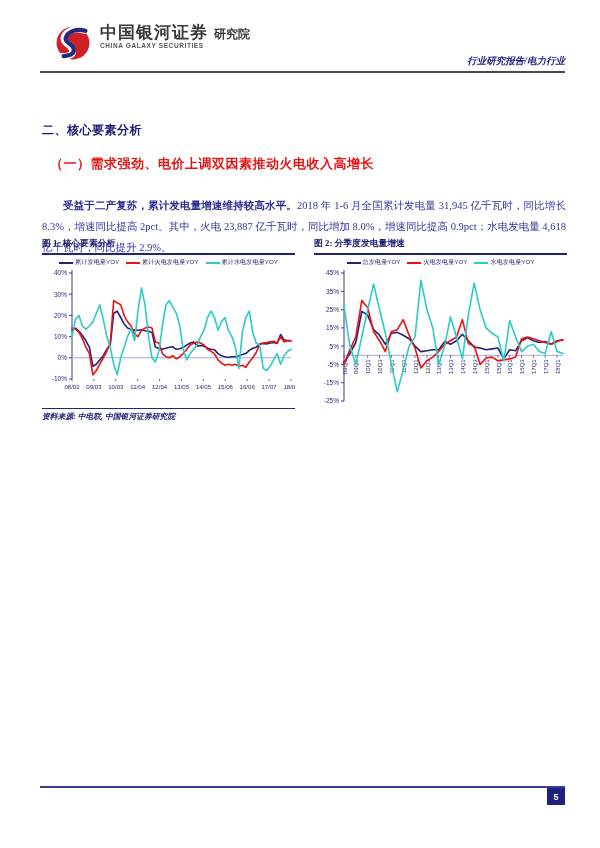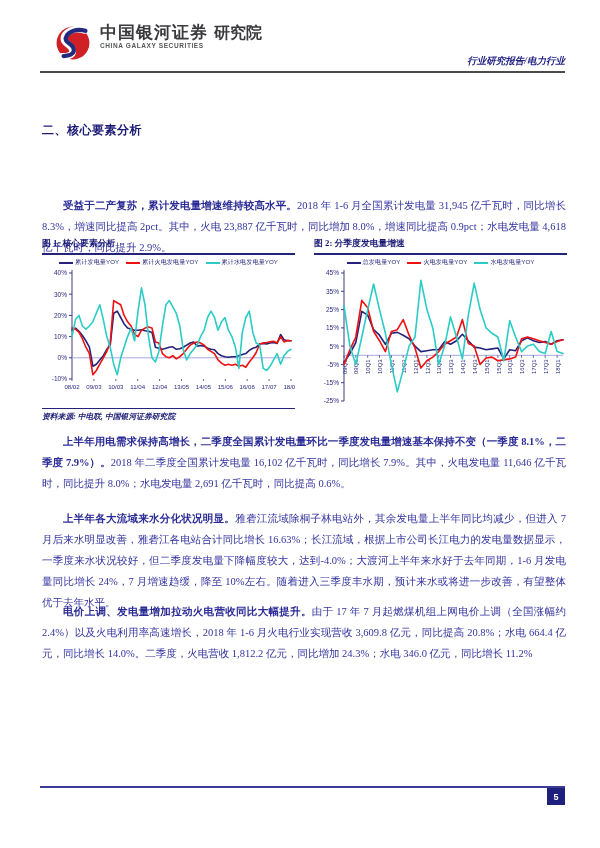--- a/index.html
+++ b/index.html
@@ -5,21 +5,21 @@
   html,body{margin:0;padding:0;background:#ffffff;}
   body{width:600px;height:848px;font-family:"Liberation Serif",serif;-webkit-font-smoothing:antialiased;}
   .page{position:relative;width:600px;height:848px;overflow:hidden;background:#fff;}
 
   
   .header{position:absolute;left:40px;right:35px;top:22px;height:48px;}
   .brand{position:absolute;left:14px;top:2px;display:flex;align-items:flex-start;}
   .logo-icon{width:38px;height:38px;margin-right:8px;}
   .brand-text{line-height:1;}
   .brand-cn{font-size:17px;font-weight:bold;color:#3a3a3e;letter-spacing:1px;font-family:Liberation Sans, sans-serif;margin-top:32px;}
-  .brand-suffix{font-size:16px;font-weight:bold;color:#3a3a3e;margin-left:6px;font-family:"Liberation Sans",sans-serif;}
+  .brand-suffix{font-size:12px;font-weight:bold;color:#3a3a3e;margin-left:6px;font-family:"Liberation Sans",sans-serif;}
   .brand-en{font-size:6.5px;color:#55565a;letter-spacing:0.6px;margin-top:2px;font-family:"Liberation Sans",sans-serif;font-weight:bold;}
   .report-type{position:absolute;right:0;bottom:2px;font-size:9.5px;font-weight:bold;font-style:italic;color:#1f1f82;}
   .header-rule{position:absolute;left:40px;right:35px;top:71px;border-top:2px solid #4a4a4a;}
 
   
   .section-heading{position:absolute;left:42px;top:122px;font-size:12px;font-weight:bold;color:#1a1a75;letter-spacing:0.5px;}
   .sub-heading{position:absolute;left:50px;top:155px;font-size:13px;font-weight:bold;color:#e31616;letter-spacing:0.5px;}
   .para{position:absolute;left:42px;right:34px;font-size:10.5px;line-height:21px;color:#33339e;text-align:justify;text-indent:2em;}
   .para b{color:#2b2b96;}
   #p1{top:184px;}
@@ -62,20 +62,21 @@
       <div class="brand-text">
         <span class="brand-cn">中国银河证券</span><span class="brand-suffix">研究院</span>
         <div class="brand-en">CHINA GALAXY SECURITIES</div>
       </div>
     </div>
     <div class="report-type">行业研究报告/电力行业</div>
   </div>
   <div class="header-rule"></div>
 
   <div class="section-heading">二、核心要素分析</div>
+  <div class="sub-heading">（一）需求强劲、电价上调双因素推动火电收入高增长</div>
 
   <p class="para" id="p1"><b>受益于二产复苏，累计发电量增速维持较高水平。</b><span>2018 年 1-6 月全国累计发电量 31,945 亿千瓦时，同比增长 8.3%，增速同比提高 2pct。其中，火电 23,887 亿千瓦时，同比增加 8.0%，增速同比提高 0.9pct；水电发电量 4,618 亿千瓦时，同比提升 2.9%。</span></p>
 
   <div class="figures">
     <div class="figure">
       <div class="fig-title">图 1: 核心要素分析</div>
       <div class="legend">
           <span class="lg-item">
             <span class="lg-swatch" style="background: rgb(35, 35, 122);"></span>
             <span>累计发电量YOY</span>
@@ -209,21 +210,18 @@
             <line x1="243.1" y1="88.3" x2="243.1" y2="90.8" stroke="#3c3c86" stroke-width="0.8"></line>
             <text transform="translate(245.7 92.3) rotate(-90)" text-anchor="end" font-size="6" fill="#2a2a80">18Q1</text>
             <polyline points="30.0,95.6 35.9,86.5 41.8,75.5 47.8,44.4 53.7,48.1 59.6,62.7 65.5,68.2 71.4,77.3 77.4,66.3 83.3,65.4 89.2,68.2 95.1,71.8 101.0,79.1 106.9,84.6 112.9,83.7 118.8,82.8 124.7,82.8 130.6,74.6 136.5,77.3 142.5,73.7 148.4,67.3 154.3,73.7 160.2,80.1 166.1,81.0 172.1,82.8 178.0,81.9 183.9,81.0 189.8,91.9 195.7,82.8 201.6,83.7 207.6,73.7 213.5,70.9 219.4,73.7 225.3,75.5 231.2,74.6 237.2,77.3 243.1,73.7 249.0,72.7" fill="none" stroke="#23237a" stroke-width="1.6" stroke-linejoin="round" stroke-linecap="round"></polyline>
             <polyline points="30.0,97.4 35.9,82.8 41.8,70.0 47.8,33.4 53.7,40.7 59.6,64.5 65.5,73.7 71.4,84.6 77.4,64.5 83.3,62.7 89.2,52.6 95.1,68.2 101.0,81.0 106.9,101.1 112.9,93.8 118.8,90.1 124.7,84.6 130.6,77.3 136.5,73.7 142.5,70.0 148.4,52.6 154.3,76.4 160.2,79.1 166.1,97.4 172.1,91.0 178.0,90.1 183.9,93.8 189.8,92.9 195.7,91.9 201.6,90.1 207.6,71.8 213.5,70.0 219.4,71.8 225.3,73.7 231.2,75.5 237.2,77.3 243.1,74.6 249.0,72.7" fill="none" stroke="#ed1111" stroke-width="1.6" stroke-linejoin="round" stroke-linecap="round"></polyline>
             <polyline points="30.0,38.9 35.9,79.1 41.8,97.4 47.8,70.0 53.7,42.6 59.6,17.0 65.5,42.6 71.4,66.3 77.4,97.4 83.3,124.9 89.2,102.9 95.1,79.1 101.0,70.0 106.9,13.3 112.9,42.6 118.8,60.9 124.7,97.4 130.6,79.1 136.5,49.9 142.5,70.0 148.4,91.9 154.3,48.1 160.2,16.1 166.1,42.6 172.1,60.9 178.0,66.3 183.9,70.0 189.8,93.8 195.7,53.5 201.6,70.0 207.6,84.6 213.5,79.1 219.4,77.3 225.3,84.6 231.2,86.5 237.2,64.5 243.1,84.6 249.0,86.5" fill="none" stroke="#2bccc6" stroke-width="1.6" stroke-linejoin="round" stroke-linecap="round"></polyline>
           </svg>
         </div>
     </div>
   </div>
 
-  <p class="para" id="p2"><b>上半年用电需求保持高增长，二季度全国累计发电量环比一季度发电量增速基本保持不变（一季度 8.1%，二季度 7.9%）。</b><span>2018 年二季度全国累计发电量 16,102 亿千瓦时，同比增长 7.9%。其中，火电发电量 11,646 亿千瓦时，同比提升 8.0%；水电发电量 2,691 亿千瓦时，同比提高 0.6%。</span></p>
-  <p class="para" id="p3"><b>上半年各大流域来水分化状况明显。</b><span>雅砻江流域除桐子林电站外，其余发电量上半年同比均减少，但进入 7 月后来水明显改善，雅砻江各电站合计同比增长 16.63%；长江流域，根据上市公司长江电力的发电量数据显示，一季度来水状况较好，但二季度发电量下降幅度较大，达到-4.0%；大渡河上半年来水好于去年同期，1-6 月发电量同比增长 24%，7 月增速趋缓，降至 10%左右。随着进入三季度丰水期，预计来水或将进一步改善，有望整体优于去年水平。</span></p>
-  <p class="para" id="p4"><b>电价上调、发电量增加拉动火电营收同比大幅提升。</b><span>由于 17 年 7 月起燃煤机组上网电价上调（全国涨幅约 2.4%）以及火电利用率高速增长，2018 年 1-6 月火电行业实现营收 3,609.8 亿元，同比提高 20.8%；水电 664.4 亿元，同比增长 14.0%。二季度，火电营收 1,812.2 亿元，同比增加 24.3%；水电 346.0 亿元，同比增长 11.2%</span></p>
 
   <div class="footer">
     <div class="page-num">5</div>
   </div>
 
 </div>
 
 </body></html>

